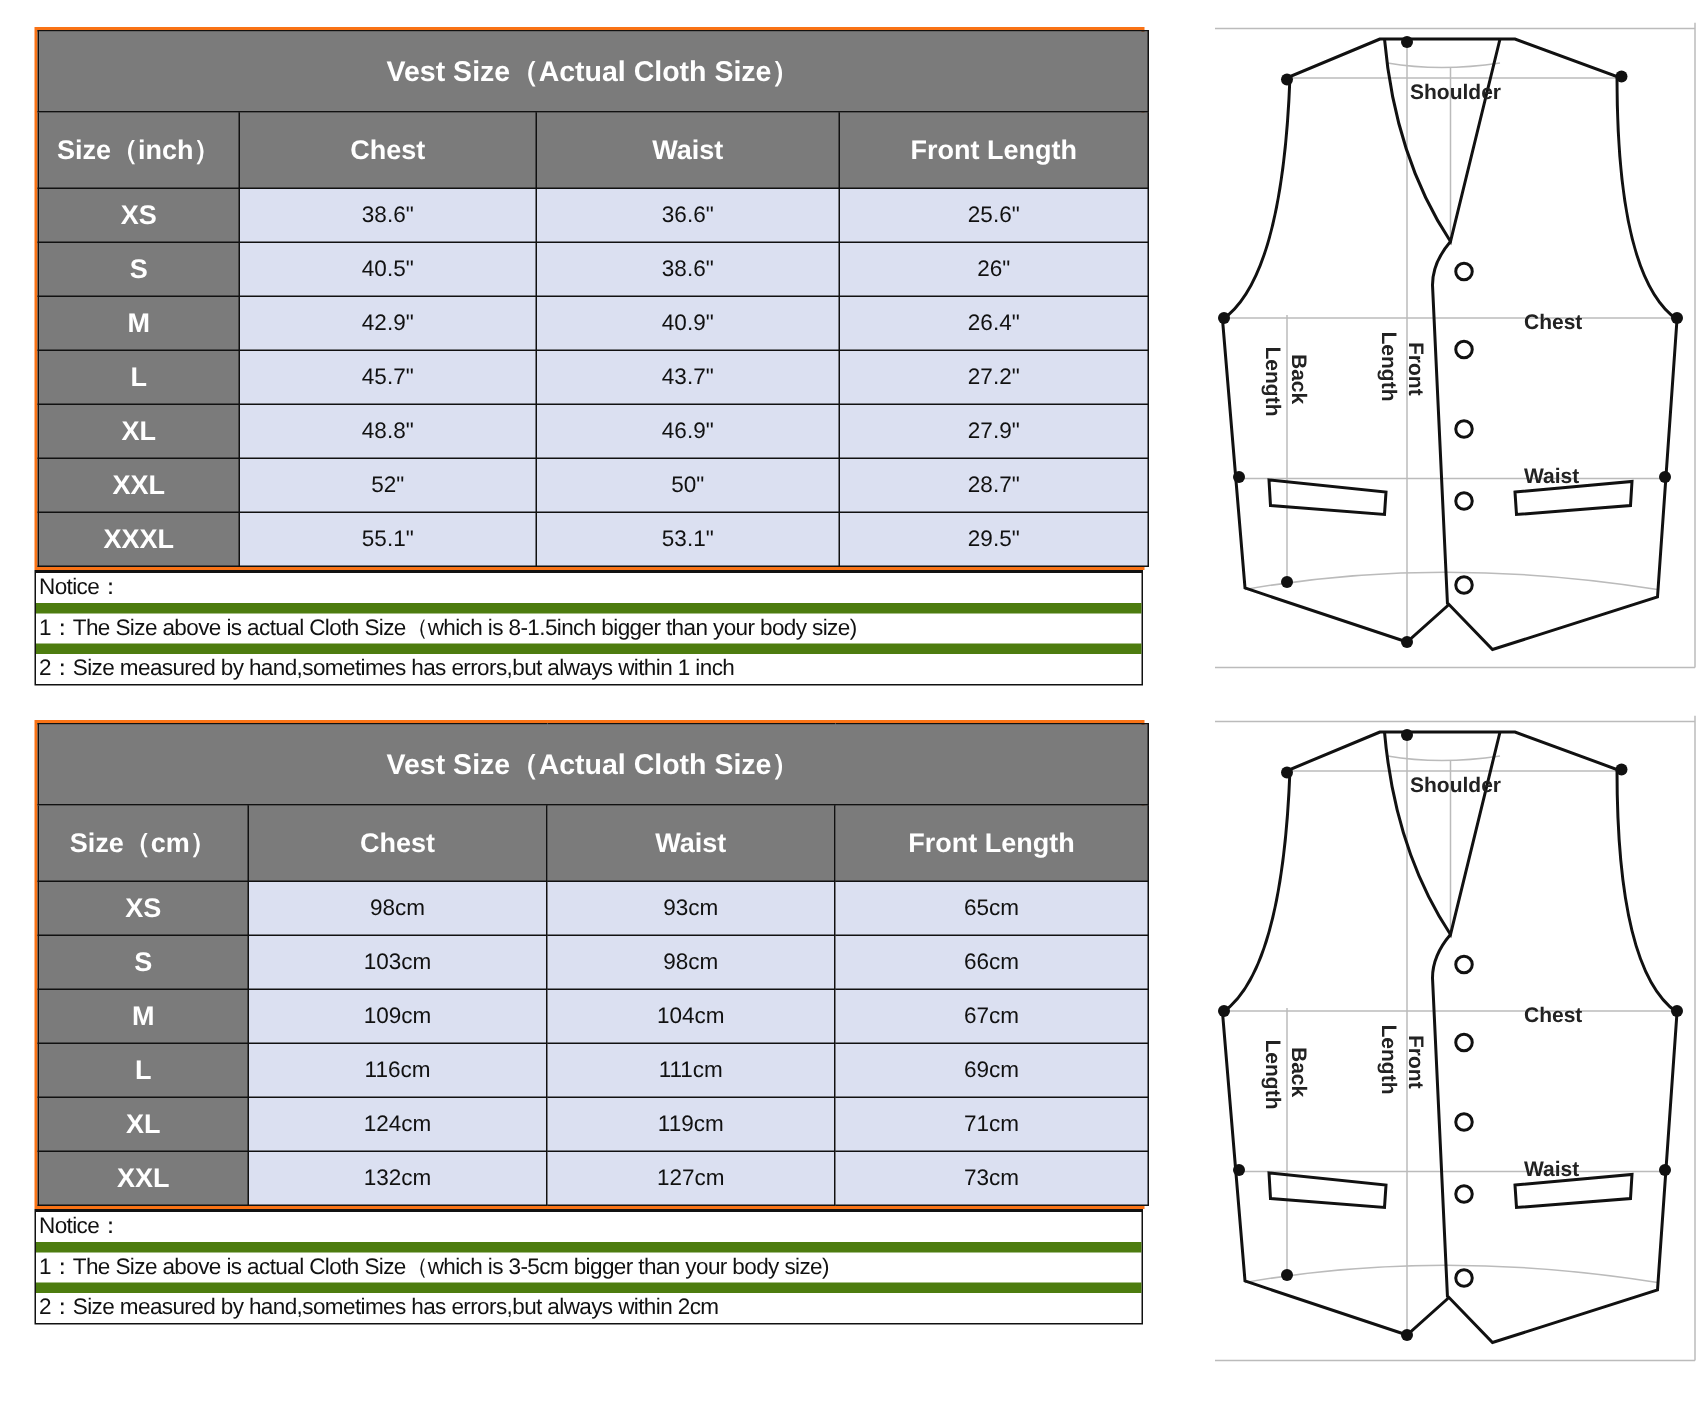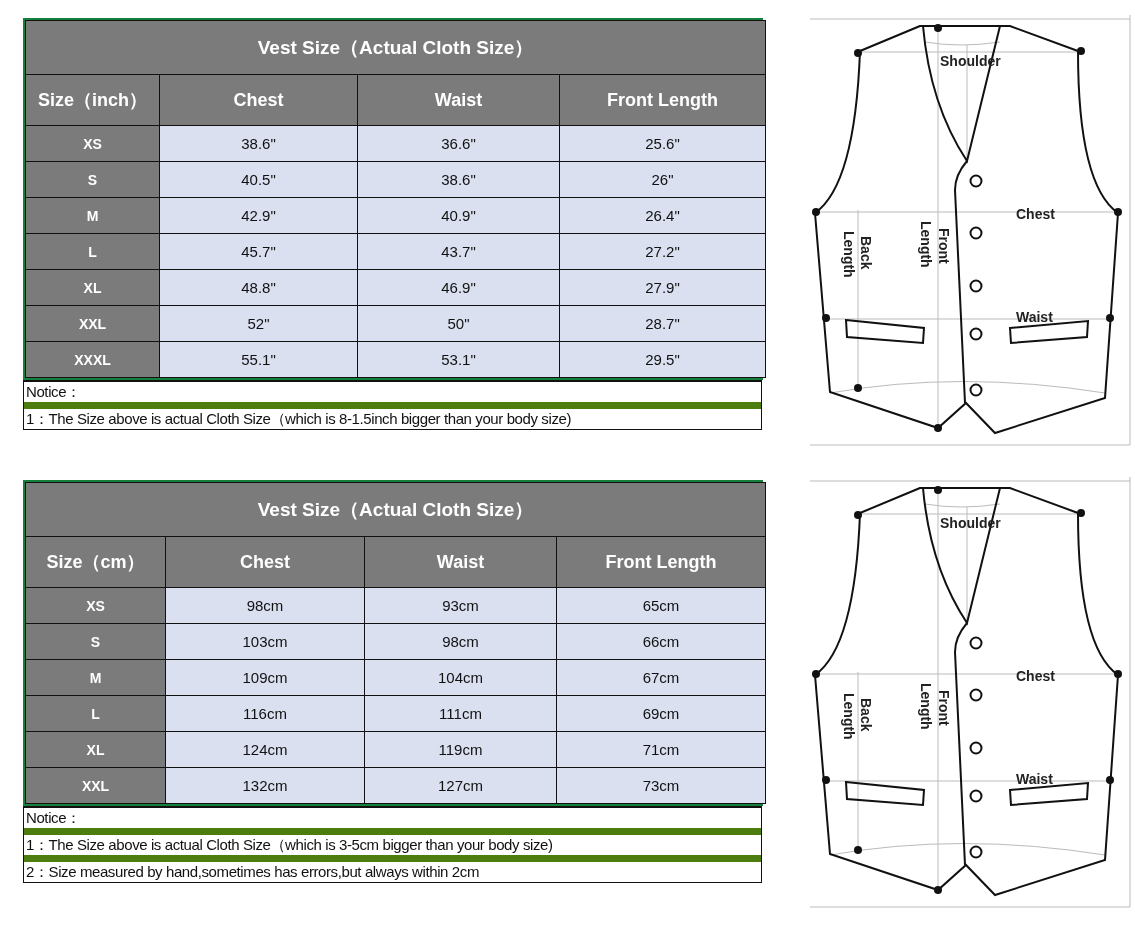--- a/index.html
+++ b/index.html
@@ -2,26 +2,26 @@
 <html><head>
 <meta charset="utf-8">
 <style>
   html,body{margin:0;padding:0;background:#fff;}
   body{width:1135px;height:936px;position:relative;overflow:hidden;font-family:"Liberation Sans",sans-serif;}
   .block{position:absolute;left:23px;width:740px;}
   table.sz{border-collapse:collapse;width:740px;table-layout:fixed;}
   table.sz td{border:1.5px solid #111;text-align:center;padding:0;}
   .title-cell{background:#7b7b7b;color:#fff;font-weight:bold;font-size:19px;height:53px;}
   .head-cell{background:#7b7b7b;color:#fff;font-weight:bold;font-size:18px;height:50px;}
-  .size-cell{background:#7b7b7b;color:#fff;font-weight:bold;font-size:14px;height:35px;}
+  .size-cell{background:#7b7b7b;color:#fff;font-weight:bold;font-size:18px;height:35px;}
   .val-cell{background:#dbe0f1;color:#111;font-size:15px;height:35px;}
   .notice{border:1.5px solid #111;border-top:2px solid #111;width:737px;font-size:15px;color:#111;letter-spacing:-0.4px;}
   .notice div{height:20px;line-height:20px;padding-left:2px;border-bottom:7px solid #4d7c0f;}
   .notice div:last-child{border-bottom:none;}
-  .outer{border:2px solid #15803d;}
+  .outer{border:2px solid #f97316;}
   .diagram{position:absolute;left:810px;width:360px;height:440px;}
   .diagram svg{width:100%;height:100%;}
 </style>
 </head>
 <body>
 
 <div class="block" style="top:18px;">
   <div class="outer">
   <table class="sz">
     <colgroup>
@@ -81,20 +81,21 @@
       <td class="val-cell">55.1"</td>
       <td class="val-cell">53.1"</td>
       <td class="val-cell">29.5"</td>
     </tr>
   </tbody>
       </table>
   </div>
   <div class="notice">
     <div>Notice：</div>
     <div>1：The Size above is actual Cloth Size（which is 8-1.5inch bigger than your body size)</div>
+    <div>2：Size measured by hand,sometimes has errors,but always within 1 inch</div>
   </div>
 </div>
 
 <div class="block" style="top:480px;">
   <div class="outer">
   <table class="sz">
     <colgroup>
           <col style="width:140px">
           <col style="width:199px">
           <col style="width:192px">

